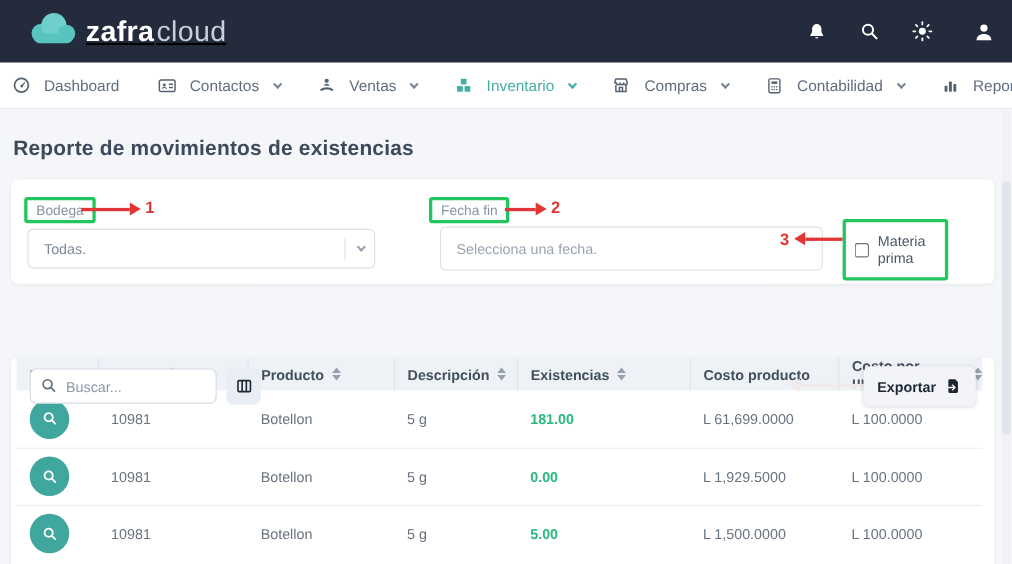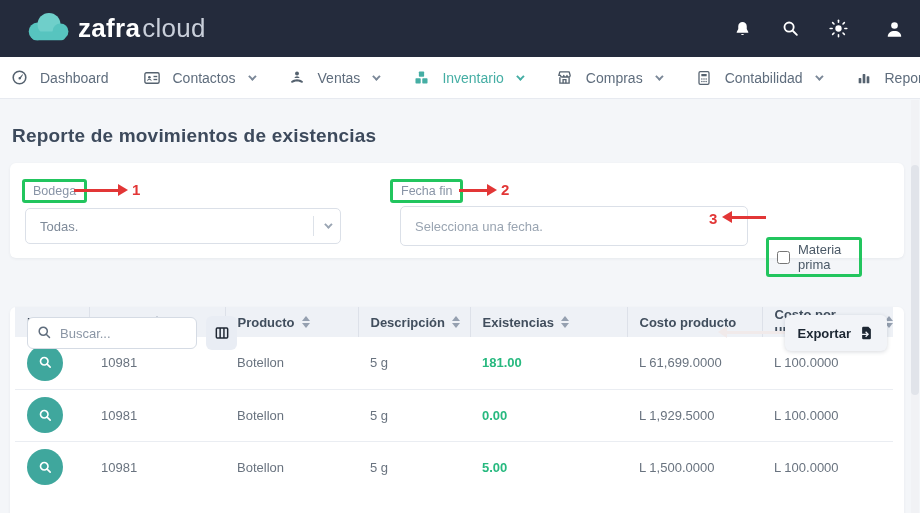--- a/index.html
+++ b/index.html
@@ -1,20 +1,20 @@
 <!DOCTYPE html>
 <html><head>
 <meta charset="utf-8">
 <style>
   * { margin:0; padding:0; box-sizing:border-box; }
   body { font-family:"Liberation Sans", sans-serif; }
   #app { width:920px; height:513px; position:relative; overflow:hidden; background:#f4f6f9; }
 
   
-  .topbar { height:57px; background:#242b3c; display:flex; align-items:center; justify-content:space-between; padding:0 16px 0 26px; }
+  .topbar { height:57px; background:#242b3c; display:flex; align-items:center; justify-content:space-between; padding:0 16px 0 26px;text-decoration:underline; }
   .brand { display:flex; align-items:center; gap:6px; cursor:pointer; }
   .brand-bold { color:#ffffff; font-weight:700; font-size:26px; letter-spacing:.3px; }
   .brand-light { color:#c9cfda; font-weight:400; font-size:26px; letter-spacing:.3px; }
   .topbar-right { display:flex; align-items:center; gap:28px; }
   .tb-icon { width:20px; height:20px; color:#ffffff; cursor:pointer; display:flex; align-items:center; justify-content:center; }
   .userbox { display:flex; align-items:flex-start; gap:9px; margin-left:8px; cursor:pointer; }
   .user-lines { display:flex; flex-direction:column; }
   .user-top { display:flex; align-items:center; gap:8px; }
   .user-name { color:#ffffff; font-size:15px; font-weight:600; }
   .user-company { color:#e8ebf1; font-size:11px; margin-top:3px; }
@@ -66,21 +66,21 @@
   .search-wrap { position:absolute; left:17px; top:10px; width:170px; height:32px; }
   .search-wrap input { width:100%; height:100%; border:1px solid #d5dbe4; border-radius:6px; padding:0 8px 0 32px; font-size:13px; color:#3d4a5c; font-family:"Liberation Sans", sans-serif; outline:none; }
   .search-wrap input::placeholder { color:#8b96a5; }
   .search-wrap .sicon { position:absolute; left:10px; top:8px; width:15px; height:15px; color:#5f6d7d; }
   .colbtn { position:absolute; left:196px; top:9px; width:31px; height:34px; background:#e9edf4; border:none; border-radius:6px; display:flex; align-items:center; justify-content:center; color:#1f2733; cursor:pointer; }
   .export-btn { position:absolute; right:17px; top:8px; height:36px; padding:0 13px; background:#f2f4f8; border:none; border-radius:6px; box-shadow:0 1px 4px rgba(40,50,70,.18); display:flex; align-items:center; gap:8px; font-size:13px; font-weight:600; color:#1d2733; cursor:pointer; font-family:"Liberation Sans", sans-serif; }
   .faint-arrow { position:absolute; right:105px; top:24px; width:72px; height:3px; background:#f1eaea; }
   .faint-arrow:after { content:""; position:absolute; left:-9px; top:-5px; border-style:solid; border-width:6.5px 9px 6.5px 0; border-color:transparent #f1eaea transparent transparent; }
 
   
-  table { border-collapse:collapse; table-layout:fixed; margin:49px 0 0 5px; width:878px; font-family:"Liberation Sans", sans-serif; }
+  table { border-collapse:collapse; table-layout:fixed; margin:67px 0 0 5px; width:878px; font-family:"Liberation Sans", sans-serif; }
   thead th { background:#eef1f6; height:28px; font-size:13px; font-weight:700; color:#414e5d; text-align:left; padding:0 0 0 12px; border-right:1px solid #dde1e9; cursor:pointer; }
   thead th:last-child { border-right:none; }
   .th-inner { display:flex; align-items:center; gap:7px; }
   .sorticon { display:inline-flex; flex-direction:column; gap:2px; }
   .sorticon i { display:block; width:0; height:0; border-left:4px solid transparent; border-right:4px solid transparent; }
   .sorticon .up { border-bottom:5px solid #95a0b0; }
   .sorticon .dn { border-top:5px solid #95a0b0; }
   tbody td { height:52px; border-top:1px solid #eaedf2; font-size:13px; color:#69737f; padding:0 0 0 12px; }
   tbody tr:first-child td { border-top:none; }
   .hist-btn { width:36px; height:36px; border-radius:50%; background:#3fa79d; border:none; display:flex; align-items:center; justify-content:center; color:#ffffff; cursor:pointer; }
@@ -253,21 +253,21 @@
       <span class="flabel">Fecha fin</span>
     </div>
     <div class="arrow right" style="left:449px; top:26px; width:28px;"></div>
     <span class="ann-num" style="left:491px; top:18px;">2</span>
 
     <input class="txtinput date-input" placeholder="Selecciona una fecha." style="">
 
     <span class="ann-num" style="left:699px; top:47px;">3</span>
     <div class="arrow left" style="left:722px; top:53px; width:34px;"></div>
 
-    <div class="redbox" style="left:756px; top:36px; width:96px; height:40px; padding:0 8px;margin-top:38px;">
+    <div class="redbox" style="left:756px; top:36px; width:96px; height:56px; padding:0 8px;">
       <input type="checkbox" class="checkbox" style="">
       <span class="mp-label">Materia prima</span>
     </div>
   </div>
 
   <div class="card table-card">
     <div class="search-wrap">
       <span class="sicon">
         <svg width="15" height="15" viewBox="0 0 24 24" fill="none" stroke="currentColor" stroke-width="2.4" stroke-linecap="round">
             <circle cx="10" cy="10" r="6.5"></circle>

